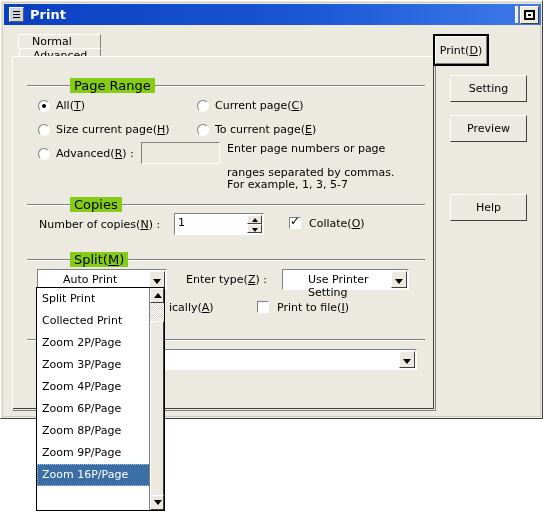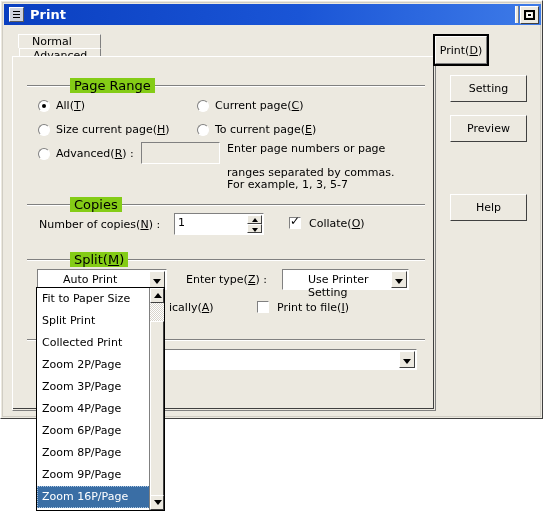--- a/index.html
+++ b/index.html
@@ -389,21 +389,20 @@
     <span>Preview</span>
   </div>
 
   <div class="btn" style="left:449px;top:193px;width:77px;height:27px;">
     <span>Help</span>
   </div>
 </div>
 
 <div id="dropdown">
   <div id="dd-items">
-      <div class="dd-item"><span>Fit to Paper Size</span></div>
       <div class="dd-item"><span>Split Print</span></div>
       <div class="dd-item"><span>Collected Print</span></div>
       <div class="dd-item"><span>Zoom 2P/Page</span></div>
       <div class="dd-item"><span>Zoom 3P/Page</span></div>
       <div class="dd-item"><span>Zoom 4P/Page</span></div>
       <div class="dd-item"><span>Zoom 6P/Page</span></div>
       <div class="dd-item"><span>Zoom 8P/Page</span></div>
       <div class="dd-item"><span>Zoom 9P/Page</span></div>
       <div class="dd-item sel"><span>Zoom 16P/Page</span></div>
     </div>

